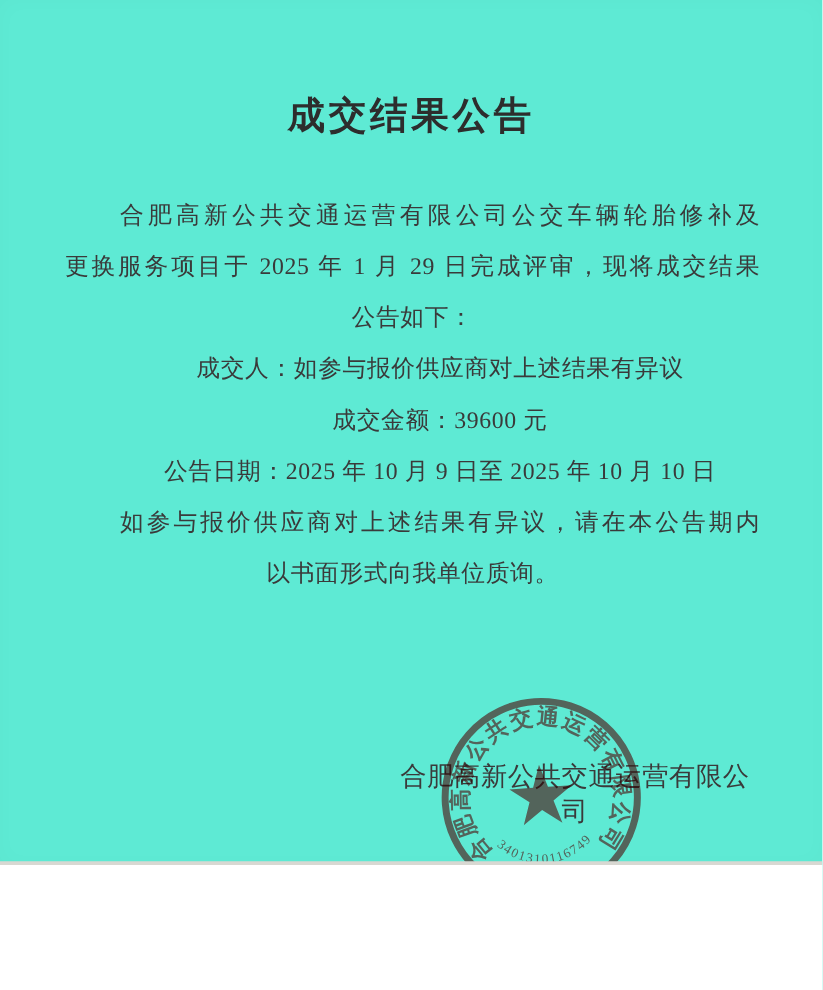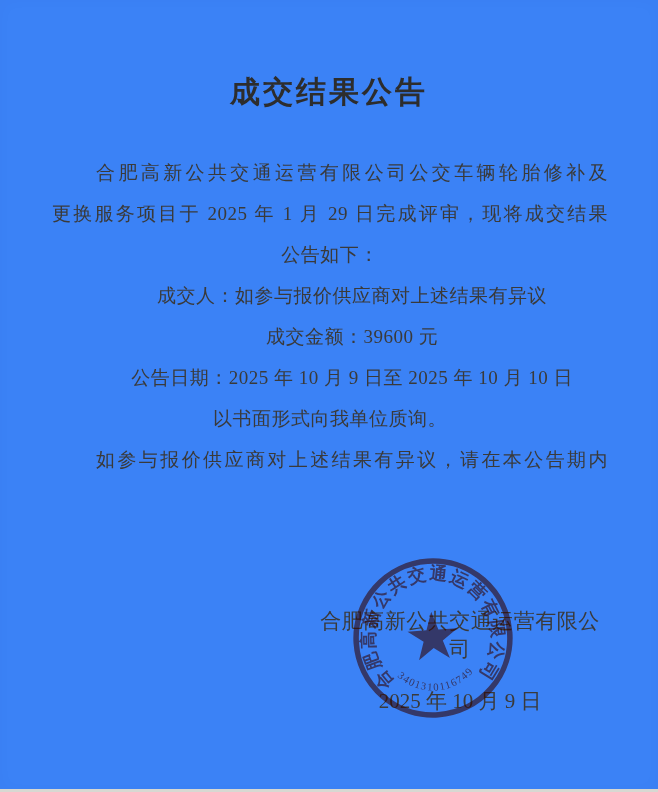--- a/index.html
+++ b/index.html
@@ -1,19 +1,19 @@
 <!DOCTYPE html>
 <html><head>
 <meta charset="utf-8">
 <style>
   html,body { margin:0; padding:0; background:#ffffff; }
   .page {
     position:relative;
-    width:658px; height:792px;
-    background:#3b82f6;
+    width:658px; height:692px;
+    background:#5eead4;
     font-family:"Liberation Serif","DejaVu Serif",serif;
     overflow:hidden;
     box-shadow:inset 0 0 18px rgba(0,0,0,0.02);
   }
   .title {
     position:absolute; top:72px; left:0; width:100%;
     text-align:center;
     font-size:30px; font-weight:700; letter-spacing:3px;
     color:#2d2d2d;
   }
@@ -52,22 +52,22 @@
 
   <div class="title">成交结果公告</div>
 
   <div class="body-text">
     <div class="line indent stretch">合肥高新公共交通运营有限公司公交车辆轮胎修补及</div>
     <div class="line stretch">更换服务项目于 2025 年 1 月 29 日完成评审，现将成交结果</div>
     <div class="line">公告如下：</div>
     <div class="line indent">成交人：如参与报价供应商对上述结果有异议</div>
     <div class="line indent">成交金额：39600 元</div>
     <div class="line indent">公告日期：2025 年 10 月 9 日至 2025 年 10 月 10 日</div>
+    <div class="line indent stretch">如参与报价供应商对上述结果有异议，请在本公告期内</div>
     <div class="line">以书面形式向我单位质询。</div>
-    <div class="line indent stretch">如参与报价供应商对上述结果有异议，请在本公告期内</div>
   </div>
 
   <div class="signature">
     <div class="sig-company">合肥高新公共交通运营有限公司</div>
     <div class="sig-date">2025 年 10 月 9 日</div>
   </div>
 
   <svg class="seal" viewBox="0 0 170 170" aria-hidden="true">
     <defs>
       <path id="arcTop" d="M 49.3 130.7 A 58 58 0 1 1 120.7 130.7" fill="none"></path>

